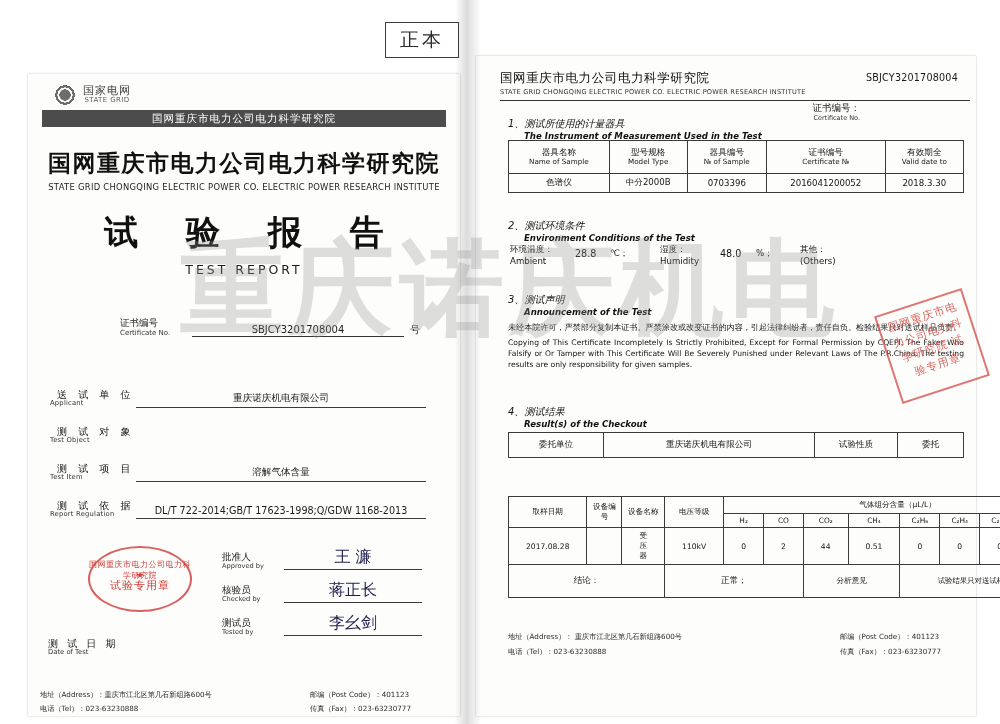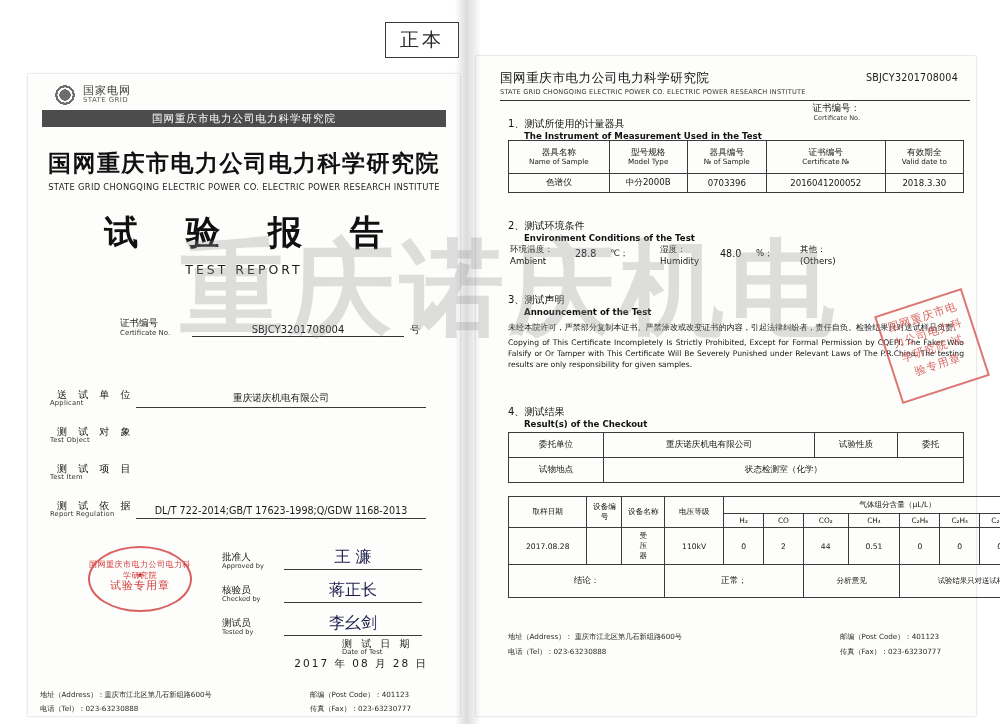--- a/index.html
+++ b/index.html
@@ -16,21 +16,21 @@
 
   
   #original-stamp{position:absolute;left:385px;top:22px;width:72px;height:34px;
      border:1.5px solid #3a3a3a;display:flex;align-items:center;justify-content:center;
      font-size:19px;letter-spacing:3px;color:#2b2b2b;background:#fff;}
 
   
   .sg-logo{position:absolute;left:54px;top:84px;display:flex;align-items:center;gap:7px;}
   .sg-mark{width:22px;height:22px;border-radius:50%;
      background:radial-gradient(circle at 50% 50%, #6d6d6d 0 36%, #fff 37% 48%, #6d6d6d 49% 62%, #fff 63% 100%);}
-  .sg-txt{line-height:1.08;}
+  .sg-txt{line-height:1.08;text-align:center;}
   .sg-cn{font-size:11px;letter-spacing:1px;color:#3b3b3b;}
   .sg-en{font-size:7px;letter-spacing:.4px;color:#5e5e5e;}
 
   .inst-bar{position:absolute;left:42px;top:110px;width:404px;height:17px;
      background:#4c4c4c;color:#fff;font-size:10.5px;letter-spacing:1px;
      display:flex;align-items:center;justify-content:center;}
 
   #left-inst-cn{position:absolute;left:42px;top:148px;width:404px;text-align:center;
      font-size:23px;font-weight:bold;letter-spacing:1.5px;color:#111;}
   #left-inst-en{position:absolute;left:42px;top:182px;width:404px;text-align:center;
@@ -62,39 +62,39 @@
      font-family:"DejaVu Serif","Liberation Serif",serif;font-size:16px;color:#1d1d4d;}
 
   #stamp-red{position:absolute;left:88px;top:546px;width:104px;height:66px;}
   #stamp-red .ring{position:absolute;inset:0;border:2px solid #cf3a38;border-radius:50%;opacity:.8;}
   #stamp-red .t1{position:absolute;top:13px;left:0;width:104px;text-align:center;
       font-size:8px;color:#cf3a38;letter-spacing:.5px;}
   #stamp-red .t2{position:absolute;top:32px;left:0;width:104px;text-align:center;
       font-size:11px;color:#cf3a38;letter-spacing:1px;}
   #stamp-red .star{position:absolute;top:24px;left:48px;font-size:9px;color:#cf3a38;}
 
-  .daterow{position:absolute;left:48px;top:638px;width:380px;display:flex;align-items:flex-end;flex-direction:column;}
+  .daterow{position:absolute;left:48px;top:638px;width:380px;display:flex;align-items:flex-end;}
   .d-lbl{width:86px;line-height:1.12;}
   .d-lbl .cn{font-size:10px;letter-spacing:3px;}
   .d-lbl .en{font-size:6.8px;color:#333;}
   .d-val{flex:1;text-align:center;font-size:10.5px;letter-spacing:2px;}
 
   .footer{position:absolute;font-size:7.2px;color:#2a2a2a;line-height:1.5;}
   .footer .fl{position:absolute;left:0;top:0;white-space:nowrap;}
   .footer .fr{position:absolute;left:270px;top:0;white-space:nowrap;}
 
   
   #r-inst-cn{position:absolute;left:500px;top:70px;font-size:12.5px;letter-spacing:.6px;color:#101010;}
   #r-inst-en{position:absolute;left:500px;top:88px;font-size:6.6px;letter-spacing:.2px;color:#333;}
   #r-cert-lbl{position:absolute;left:782px;top:70px;font-size:9.5px;line-height:1.25;text-align:right;width:78px;margin-top:32px;}
   #r-cert-lbl .en{font-size:6.5px;color:#333;}
   #r-cert-no{position:absolute;left:866px;top:72px;font-size:9.6px;letter-spacing:.2px;}
   .hr-line{position:absolute;background:#333;height:1px;}
 
-  .sec{position:absolute;}
+  .sec{position:absolute;font-style:italic;}
   .sec .num{font-size:10px;color:#111;}
   .sec .cn{font-size:10px;color:#111;}
   .sec .en{font-size:8.6px;color:#111;font-weight:bold;}
 
   table.grid{position:absolute;border-collapse:collapse;}
   table.grid td,table.grid th{border:1px solid #3b3b3b;font-size:8.6px;text-align:center;
      padding:3px 2px;color:#151515;font-weight:normal;}
   #instrument-table{left:508px;top:140px;width:456px;}
   #instrument-table td.h{height:26px;line-height:1.22;}
   #instrument-table td .en{font-size:7.2px;display:block;}
@@ -166,20 +166,21 @@
   <div class="f-lbl">
     <div class="cn">测 试 对 象</div>
     <div class="en">Test Object</div>
   </div>
 </div>
 <div class="fieldrow" style="top:454px">
   <div class="f-lbl">
     <div class="cn">测 试 项 目</div>
     <div class="en">Test Item</div>
   </div>
+  <div class="f-val">溶解气体含量</div>
 </div>
 <div class="fieldrow" style="top:491px">
   <div class="f-lbl">
     <div class="cn">测 试 依 据</div>
     <div class="en">Report Regulation</div>
   </div>
   <div class="f-val">DL/T 722-2014;GB/T 17623-1998;Q/GDW 1168-2013</div>
 </div>
 
 <div class="sigrow" style="top:540px">
@@ -209,21 +210,20 @@
   <div class="t1">国网重庆市电力公司电力科学研究院</div>
   <div class="star">★</div>
   <div class="t2">试验专用章</div>
 </div>
 
 <div class="daterow">
   <div class="d-lbl">
     <div class="cn">测 试 日 期</div>
     <div class="en">Date of Test</div>
   </div>
-  <div class="d-val">2017 年 08 月 28 日</div>
 </div>
 
 <div class="footer" style="left:40px;top:690px;width:400px;">
   <div class="fl">地址（Address）：重庆市江北区第几石新组路600号</div>
   <div class="fr">邮编（Post Code）：401123</div>
 </div>
 <div class="footer" style="left:40px;top:704px;width:400px;">
   <div class="fl">电话（Tel）：023-63230888</div>
   <div class="fr">传真（Fax）：023-63230777</div>
 </div>
@@ -315,24 +315,20 @@
   <div class="en" style="margin-left:16px;">Result(s) of the Checkout</div>
 </div>
 
 <table class="grid" id="result-table">
   <tbody>
       <tr>
     <td style="width:90px">委托单位</td>
     <td style="width:206px">重庆诺庆机电有限公司</td>
     <td style="width:78px">试验性质</td>
     <td>委托</td>
-  </tr>
-  <tr>
-    <td>试物地点</td>
-    <td colspan="3">状态检测室（化学）</td>
   </tr>
 </tbody>
   </table>
 
 <table class="grid" id="gas-table" style="left:508px;top:496px;width:456px;">
   <tbody>
       <tr>
     <td rowspan="2" style="width:60px;font-size:7.6px">取样日期</td>
     <td rowspan="2" style="width:58px;font-size:7.6px">设备编号</td>
     <td rowspan="2" style="width:58px;font-size:7.6px">设备名称</td>

